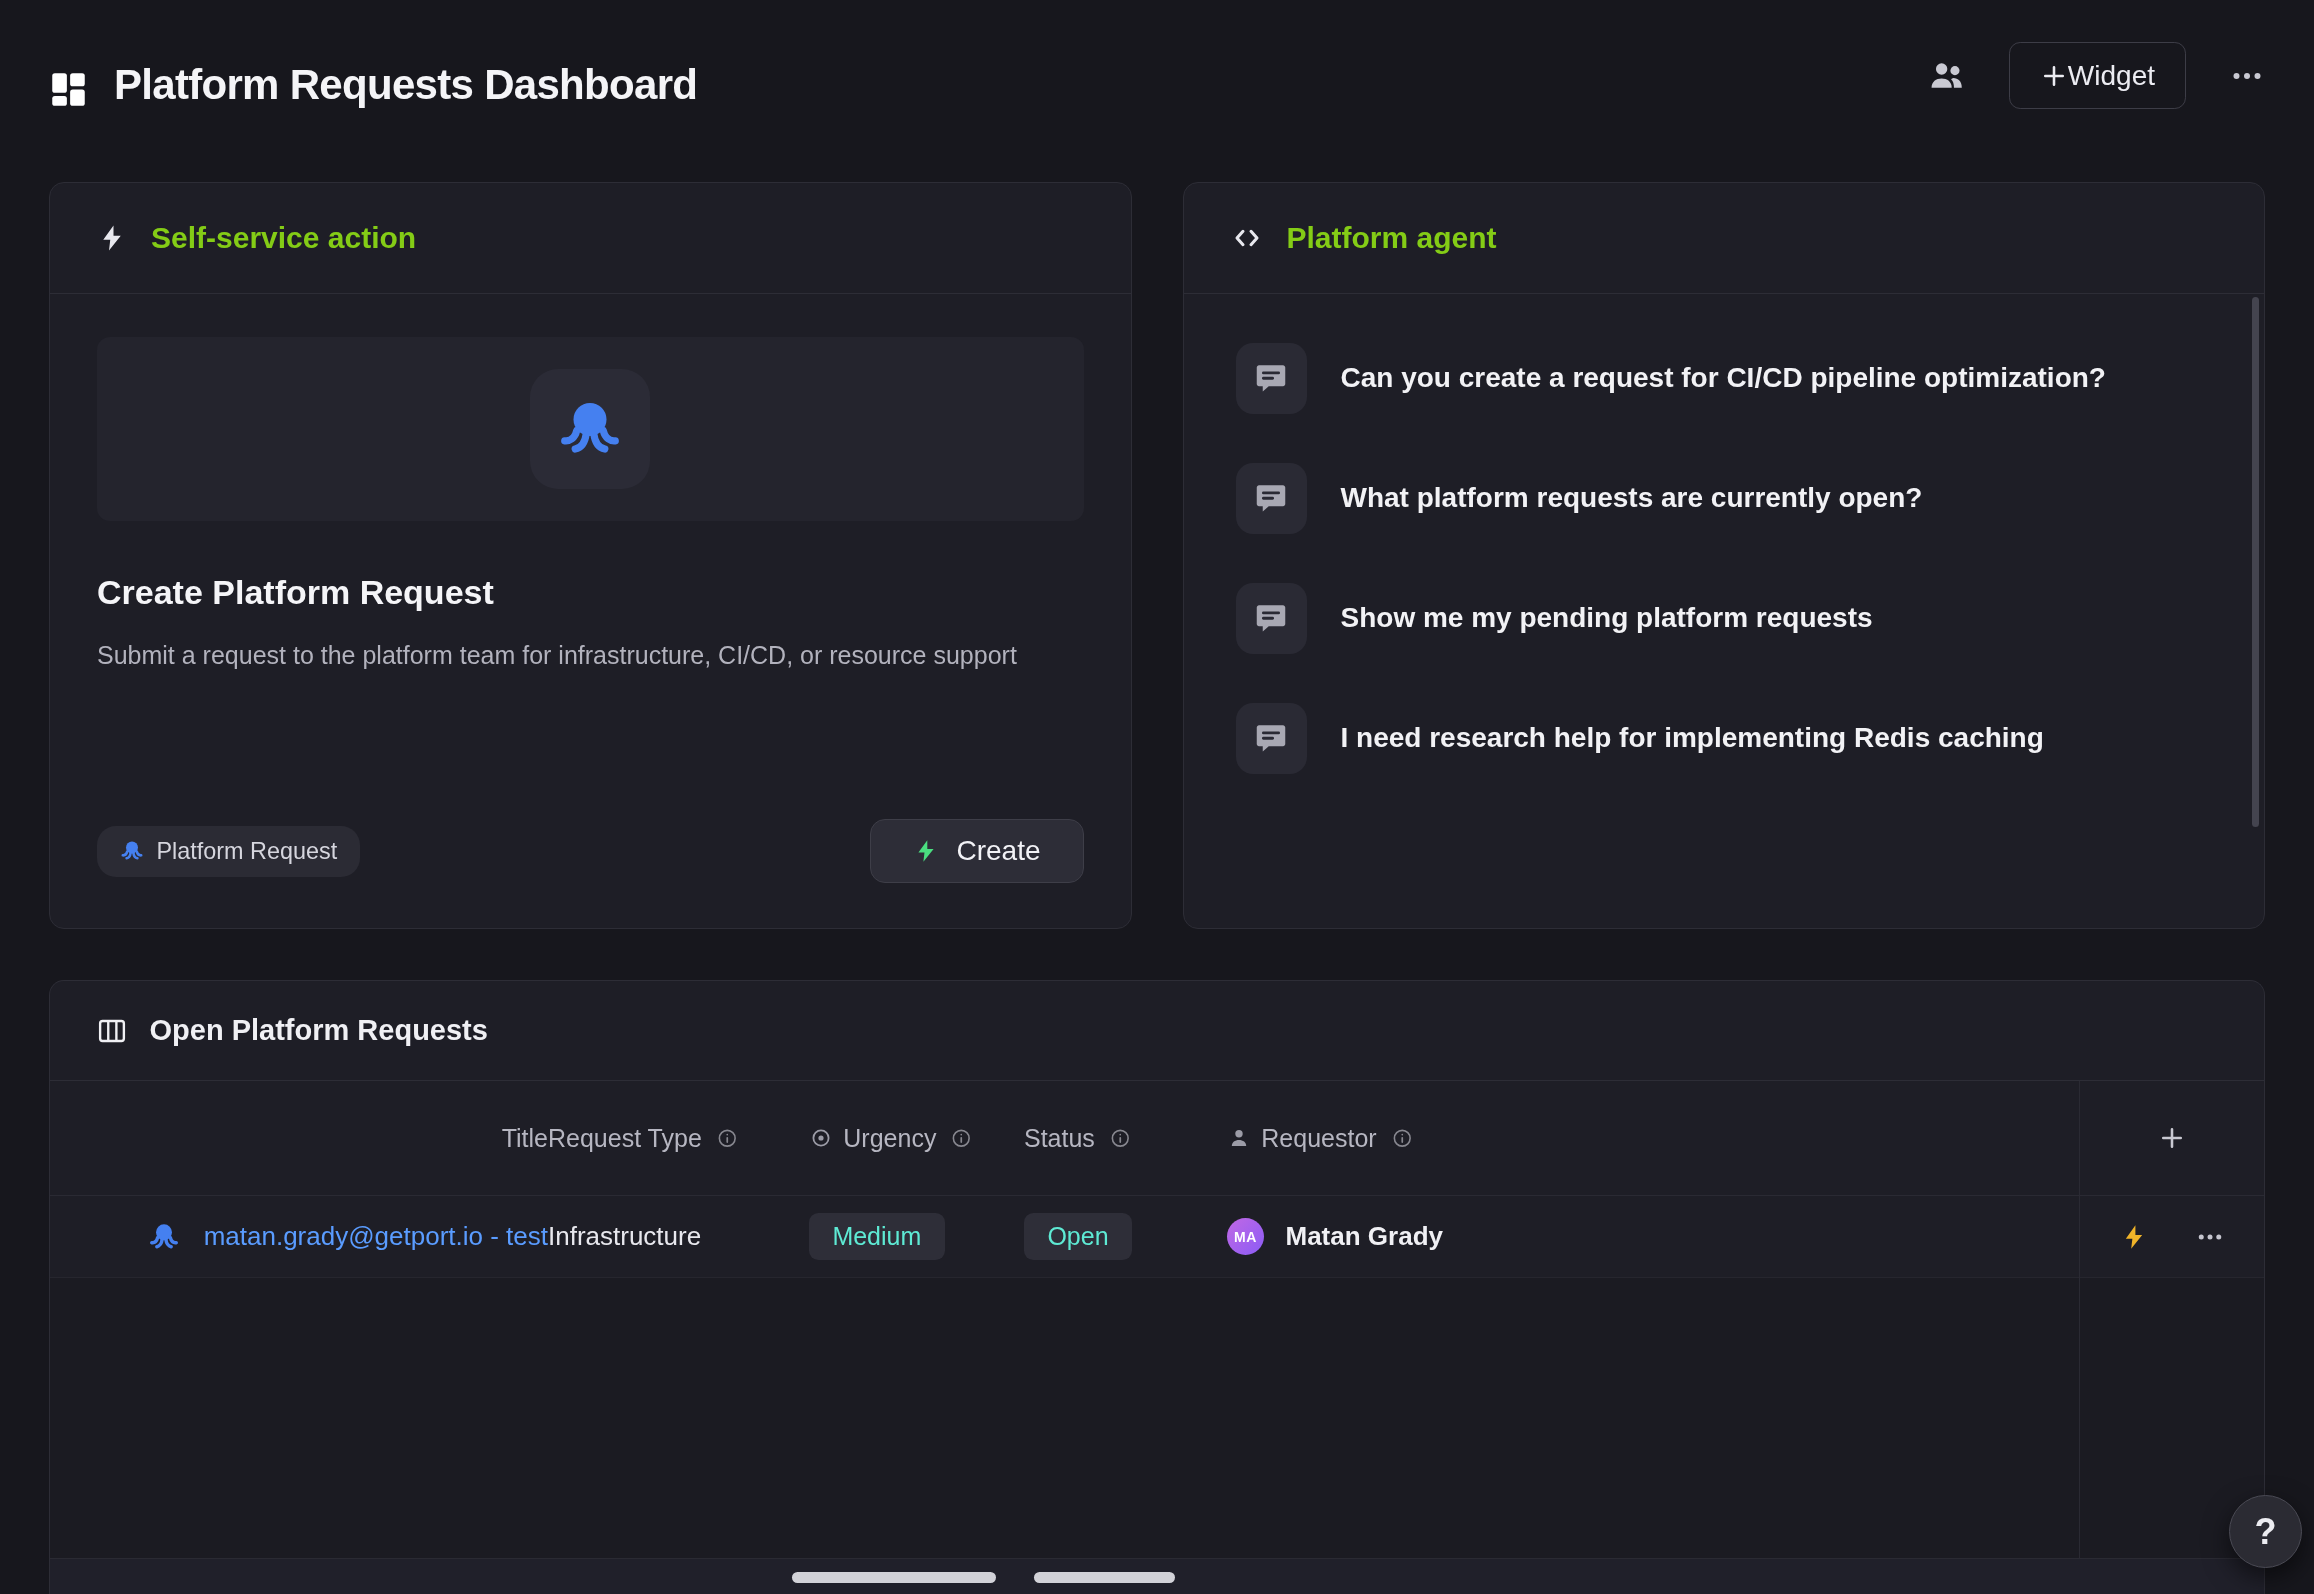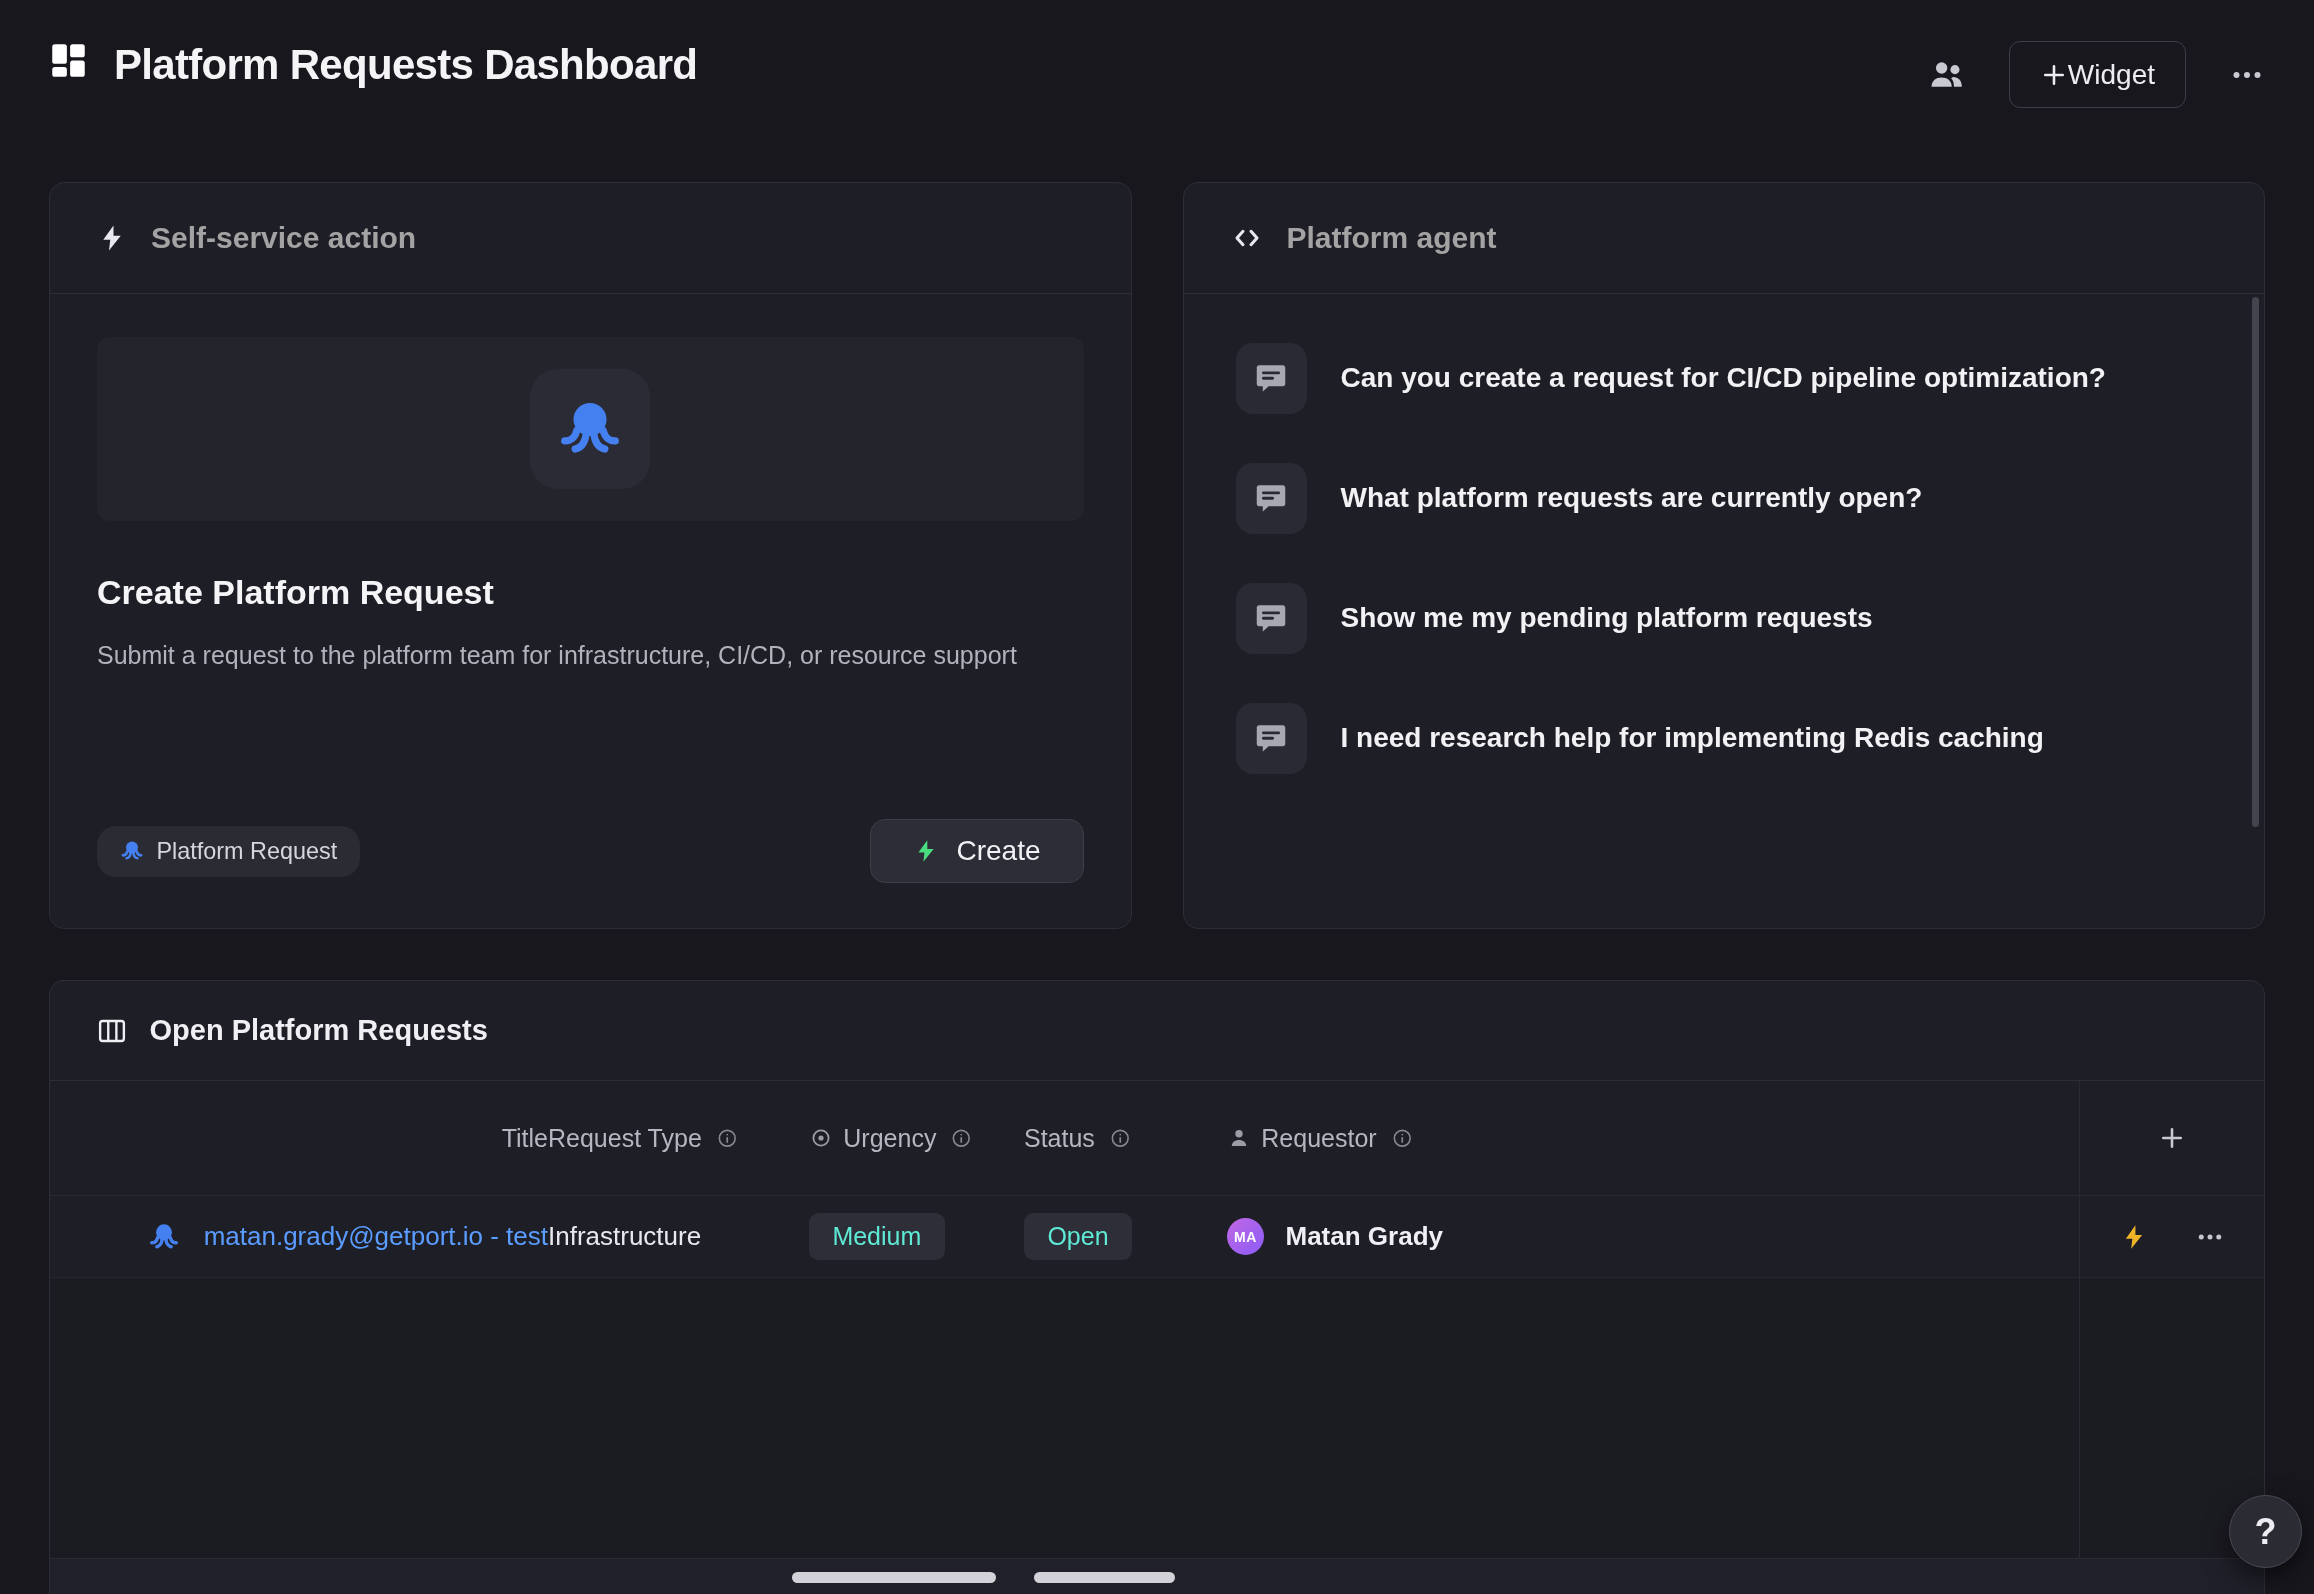--- a/index.html
+++ b/index.html
@@ -7,21 +7,21 @@
     width: 2314px; height: 1595px;
     background: #17171d;
     overflow: hidden;
     font-family: "Liberation Sans", sans-serif;
     color: #f0f0f4;
   }
   svg { display: block; }
 
   
   .top-header {
-    display: flex; align-items: flex-start;
+    display: flex; align-items: flex-end;
     padding: 41px 49px 0 49px;
     height: 109px;
   }
   .app-logo { color: #ffffff; }
   .page-title {
     font-size: 42px; font-weight: 700; letter-spacing: -0.7px;
     margin-left: 26px; color: #f4f4f7;
   }
   .header-actions { margin-left: auto; display: flex; align-items: center; gap: 43px; }
   .icon-btn { background: none; border: none; color: #c9c9d2; cursor: pointer; }
@@ -44,21 +44,21 @@
     border-radius: 15px;
     height: 747px;
     overflow: hidden;
     position: relative;
   }
   .card-header {
     height: 111px;
     display: flex; align-items: center; gap: 24px;
     padding: 0 47px;
     border-bottom: 0.9px solid #2d2d36;
-    font-size: 30px; font-weight: 600; color: #a3a3a3;
+    font-size: 30px; font-weight: 600; color: #84cc16;
   }
   .card-header .hdr-icon { color: #e8e8ee; }
 
   
   .ss-body {
     height: 636px;
     padding: 43px 47px 47px 47px;
     display: flex; flex-direction: column;
   }
   .ss-preview {

